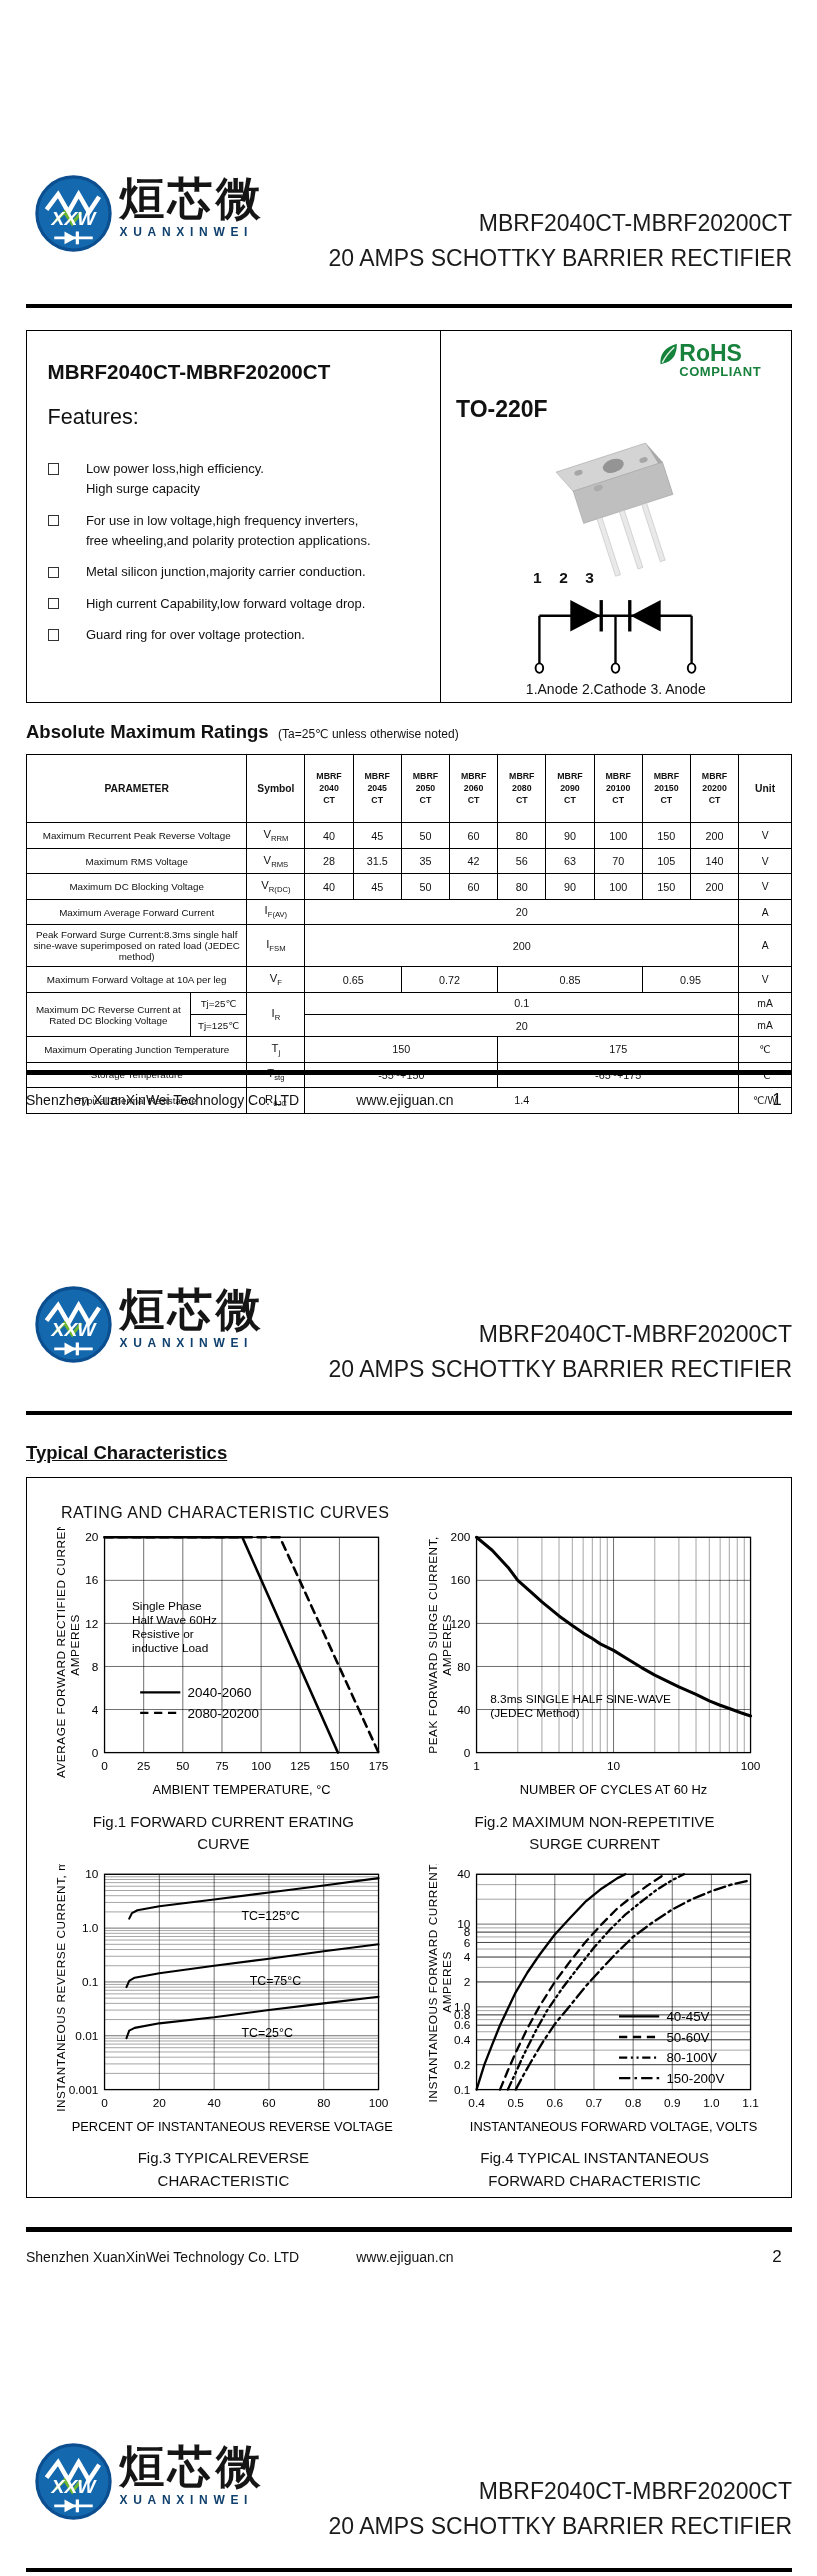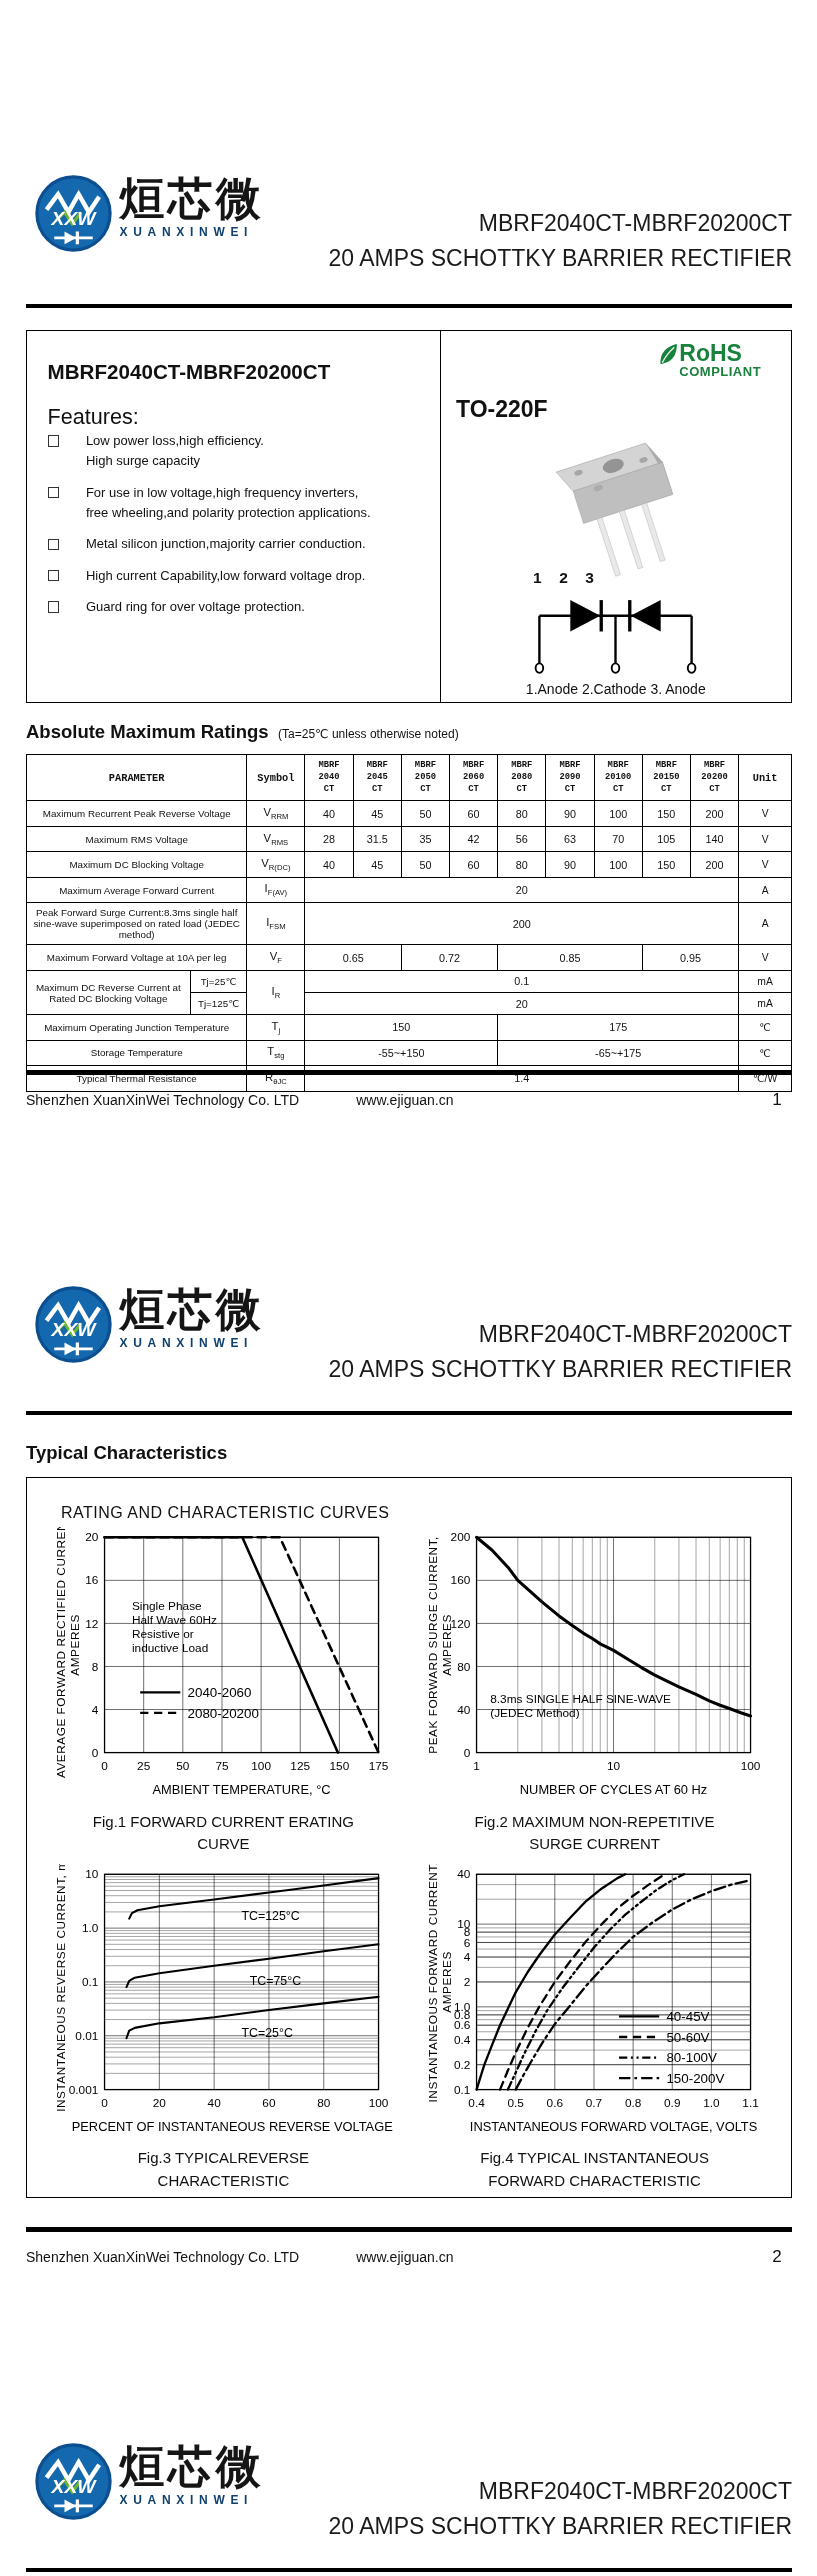--- a/index.html
+++ b/index.html
@@ -19,58 +19,58 @@
   .hdr-titles { text-align:right; padding-top:31px; line-height:1.5; }
   .hdr-title { font-size:23px; color:#1a1a1a; }
   .hdr-sub { font-size:23px; color:#1a1a1a; }
   .rule { height:4.1px; background:#000; margin-top:29px; }
   .p23 .rule { margin-top:25px; }
 
   
   .featbox { border:1.5px solid #000; margin-top:21.6px; display:grid; grid-template-columns:54% 46%; min-height:281px; }
   .feat-left { padding:29px 15.5px 15.5px 20.6px; }
   .part-title { font-size:20.6px; font-weight:700; margin-bottom:20.6px; }
-  .feat-head { font-size:21.6px; font-weight:400; margin-bottom:1px; }
+  .feat-head { font-size:21.6px; font-weight:400; margin-bottom:29px; }
   .feat-item { display:flex; gap:27px; margin-bottom:11.3px; font-size:13px; line-height:1.55; }
   .cb { width:11.3px; height:11.3px; border:1px solid #333; margin-top:4.1px; flex:0 0 auto; }
   .feat-right { border-left:1px solid #000; padding:11.3px 15.5px 5.2px; display:flex; flex-direction:column; }
   .rohs { align-self:flex-end; display:flex; align-items:flex-start; gap:1px; margin-right:14.4px; }
   .rohs-txt { line-height:1; }
   .rohs-t1 { font-size:23px; font-weight:800; color:#18813c; }
   .rohs-t2 { font-size:13px; font-weight:700; color:#18813c; letter-spacing:0.5px; }
   .pkg-name { text-align:left; font-size:23px; font-weight:600; margin-top:18px; }
   .pkg-img { align-self:center; margin-top:4.1px; }
   .pins { display:flex; gap:17.5px; font-size:15.5px; font-weight:700; margin:-13.4px 0 0 77px; }
   .schem { align-self:center; margin-top:5.2px; }
   .schem-cap { text-align:center; font-size:14px; margin-top:1px; }
 
   
   .amr-head { margin-top:17.5px; }
   .amr-title { font-size:18.5px; font-weight:700; display:inline; }
   .amr-note { font-size:12px; display:inline; margin-left:7.2px; }
   table.amr { width:100%; border-collapse:collapse; margin-top:11.3px; border:1.5px solid #000; table-layout:fixed; }
   table.amr th, table.amr td { border:1px solid #000; text-align:center; vertical-align:middle; }
-  table.amr th { font-size:10.3px; font-weight:700; padding:5px 1px;font-family:Liberation Mono, monospace; }
+  table.amr th { font-size:10.3px; font-weight:700; padding:16px 1px; }
   table.amr th div { font-size:8.8px; line-height:1.35; }
   table.amr td { font-size:10.8px; padding:4.6px 2.1px; }
   table.amr td.param { font-size:9.8px; padding:4.1px 6.2px; }
   table.amr td.sub { font-size:9.8px; }
   table.amr td.sym { font-size:11.3px; }
   table.amr td.unit { font-size:10.3px; }
   sub { font-size:68%;text-align:center; }
 
   
   .footer { position:absolute; left:26px; right:26px; bottom:47px; }
   .footer .frule { height:4.1px; background:#000; }
   .frow { display:flex; align-items:baseline; margin-top:15.5px; font-size:14px; }
   .fsite { margin-left:57px; }
   .fpage { margin-left:auto; font-size:17px; padding-right:10.3px; }
 
   
-  .sec-title { font-size:18.5px; font-weight:700; margin-top:27px; }
+  .sec-title { font-size:18.5px; font-weight:700; margin-top:27px;text-decoration:underline; }
   .curvebox { border:1.5px solid #000; margin-top:13.4px; padding:20.6px 13.4px 5.2px; }
   .curves-head { font-size:16px; margin:5.2px 0 2.1px 20.6px; letter-spacing:0.5px; }
   .figgrid { display:grid; grid-template-columns:1fr 1fr; row-gap:8.2px; column-gap:5.2px; margin-top:5.2px; }
   .fig { display:flex; flex-direction:column; align-items:center; }
   .figcap { font-size:15px; margin-top:7.2px; text-align:center; max-width:289px; line-height:1.5; }
 </style>
 </head>
 <body>
 
 <div class="page p1">

